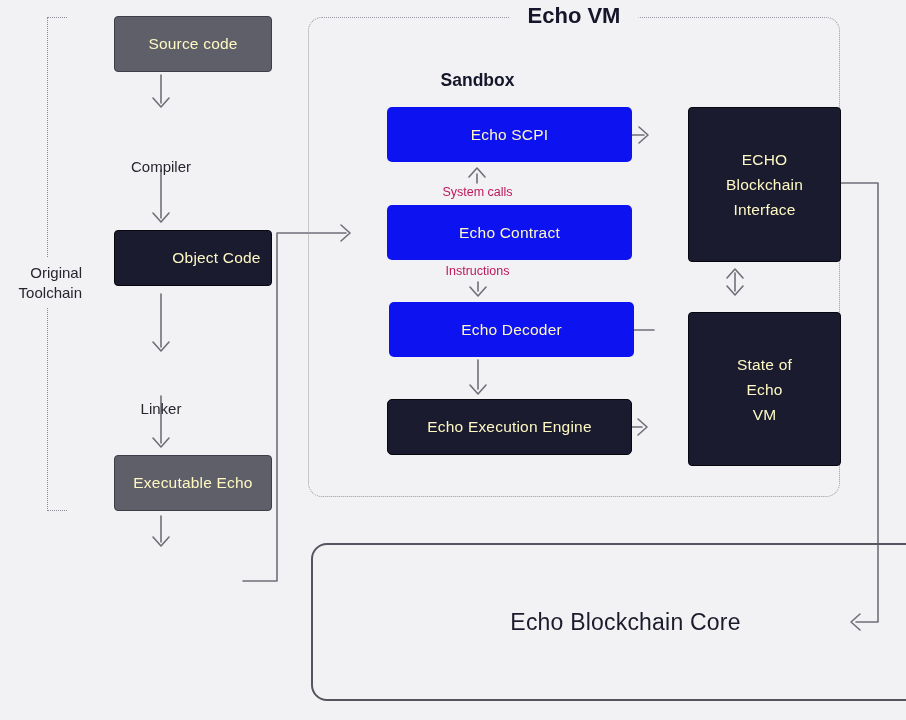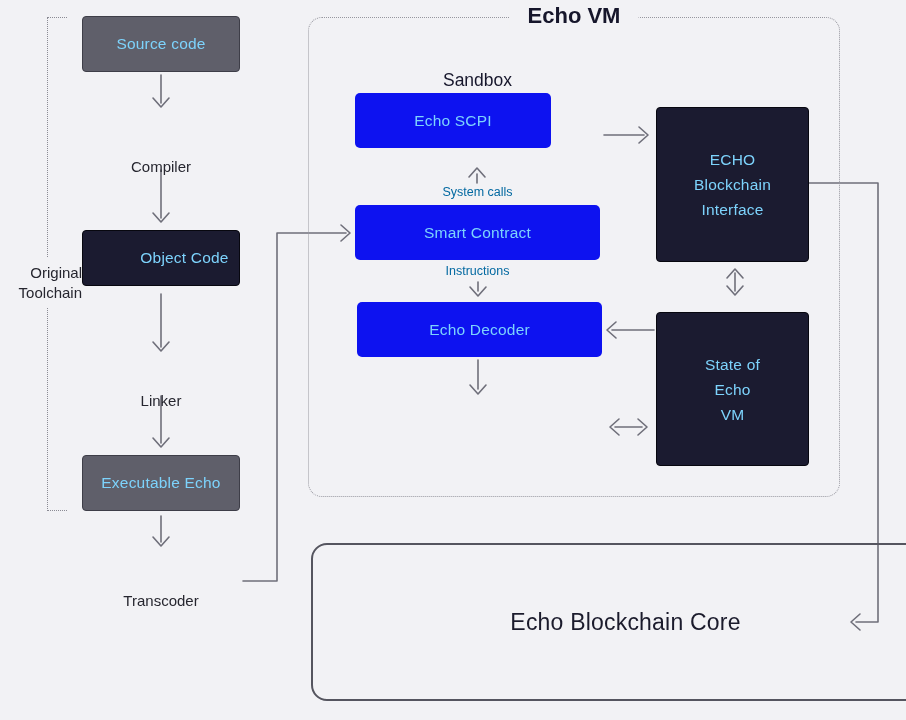--- a/index.html
+++ b/index.html
@@ -12,22 +12,22 @@
     position:relative;
     width:906px;height:720px;
     background:#f2f2f5;
     overflow:hidden;
   }
   .abs{position:absolute;box-sizing:border-box;}
 
   
   .node{
     display:flex;align-items:center;justify-content:center;
-    text-align:center;color:#7dd3fc;
-    font-size:15.5px;letter-spacing:.2px;
+    text-align:center;color:#fef9c3;
+    font-size:15.5px;letter-spacing:.2px;margin-left:32px;
   }
   .node.gray{
     background:#5f5f6a;border:1px solid #3e3e48;border-radius:4px;
   }
   .node.dark{
     background:#1b1b30;border:1px solid #07070f;border-radius:4px;
   }
   .node.blue{
     background:#0d12f0;border-radius:5px;
   }
@@ -59,21 +59,21 @@
     position:absolute;top:-15px;left:50%;transform:translateX(-50%);
     background:#f2f2f5;padding:0 18px;
     font-size:22px;font-weight:600;color:#16162b;white-space:nowrap;
   }
   .sandbox-label{
     width:245px;text-align:center;
     font-size:17.5px;font-weight:500;color:#16162b;
   }
   .small-label{
     width:245px;text-align:center;
-    font-size:12.5px;color:#0369a1;
+    font-size:12.5px;color:#be185d;
   }
 
   
   .core-box{
     border:2.5px solid #55555f;border-radius:16px;
     display:flex;align-items:center;justify-content:center;
     font-size:23px;color:#1b1b2c;letter-spacing:.2px;
   }
 
   svg.wires{position:absolute;left:0;top:0;pointer-events:none;}
@@ -154,35 +154,35 @@
         <path d="M860,614 L851,622 L860,630"></path>
     </g>
   </svg>
 
   <div class="abs bracket" style="left:47px;top:17px;width:20px;height:494px;"></div>
   <div class="abs bracket-label" style="left:2px;top:258px;width:80px;text-align:right;">Original Toolchain</div>
 
   <div class="abs node gray" style="left:82px;top:16px;width:158px;height:56px;">Source code</div>
   <div class="abs step-label" style="left:82px;top:138px;">Compiler</div>
   <div class="abs node dark" style="left:82px;top:230px;width:158px;height:56px;padding-left:47px;">Object Code</div>
-  <div class="abs step-label" style="left:82px;top:372px;">Linker</div>
+  <div class="abs step-label" style="left:82px;top:380px;">Linker</div>
   <div class="abs node gray" style="left:82px;top:455px;width:158px;height:56px;">Executable Echo</div>
-  <div class="abs step-label" style="left:82px;top:572px;">Transcoder</div>
 
   <div class="abs vm-container" style="left:308px;top:17px;width:532px;height:480px;">
     <div class="vm-title">Echo VM</div>
   </div>
 
-  <div class="abs sandbox-label" style="left:355px;top:70px;">Sandbox</div>
+  <div class="abs sandbox-label" style="left:355px;top:70px;font-weight:bold;">Sandbox</div>
 
-  <div class="abs node blue" style="left:355px;top:93px;width:196px;height:55px;text-align:right;">Echo SCPI</div>
+  <div class="abs node blue" style="left:355px;top:107px;width:245px;height:55px;text-align:right;">Echo SCPI</div>
   <div class="abs small-label" style="left:355px;top:185px;">System calls</div>
-  <div class="abs node blue" style="left:355px;top:205px;width:245px;height:55px;">Smart Contract</div>
+  <div class="abs node blue" style="left:355px;top:205px;width:245px;height:55px;">Echo Contract</div>
   <div class="abs small-label" style="left:355px;top:264px;">Instructions</div>
   <div class="abs node blue" style="left:357px;top:302px;width:245px;height:55px;">Echo Decoder</div>
+  <div class="abs node dark" style="left:355px;top:399px;width:245px;height:56px;border-radius:5px;">Echo Execution Engine</div>
 
   <div class="abs node dark multiline" style="left:656px;top:107px;width:153px;height:155px;">ECHO
 Blockchain
 Interface</div>
   <div class="abs node dark multiline" style="left:656px;top:312px;width:153px;height:154px;">State of
 Echo
 VM</div>
 
   <div class="abs core-box" style="left:311px;top:543px;width:629px;height:158px;">Echo Blockchain Core</div>
 

